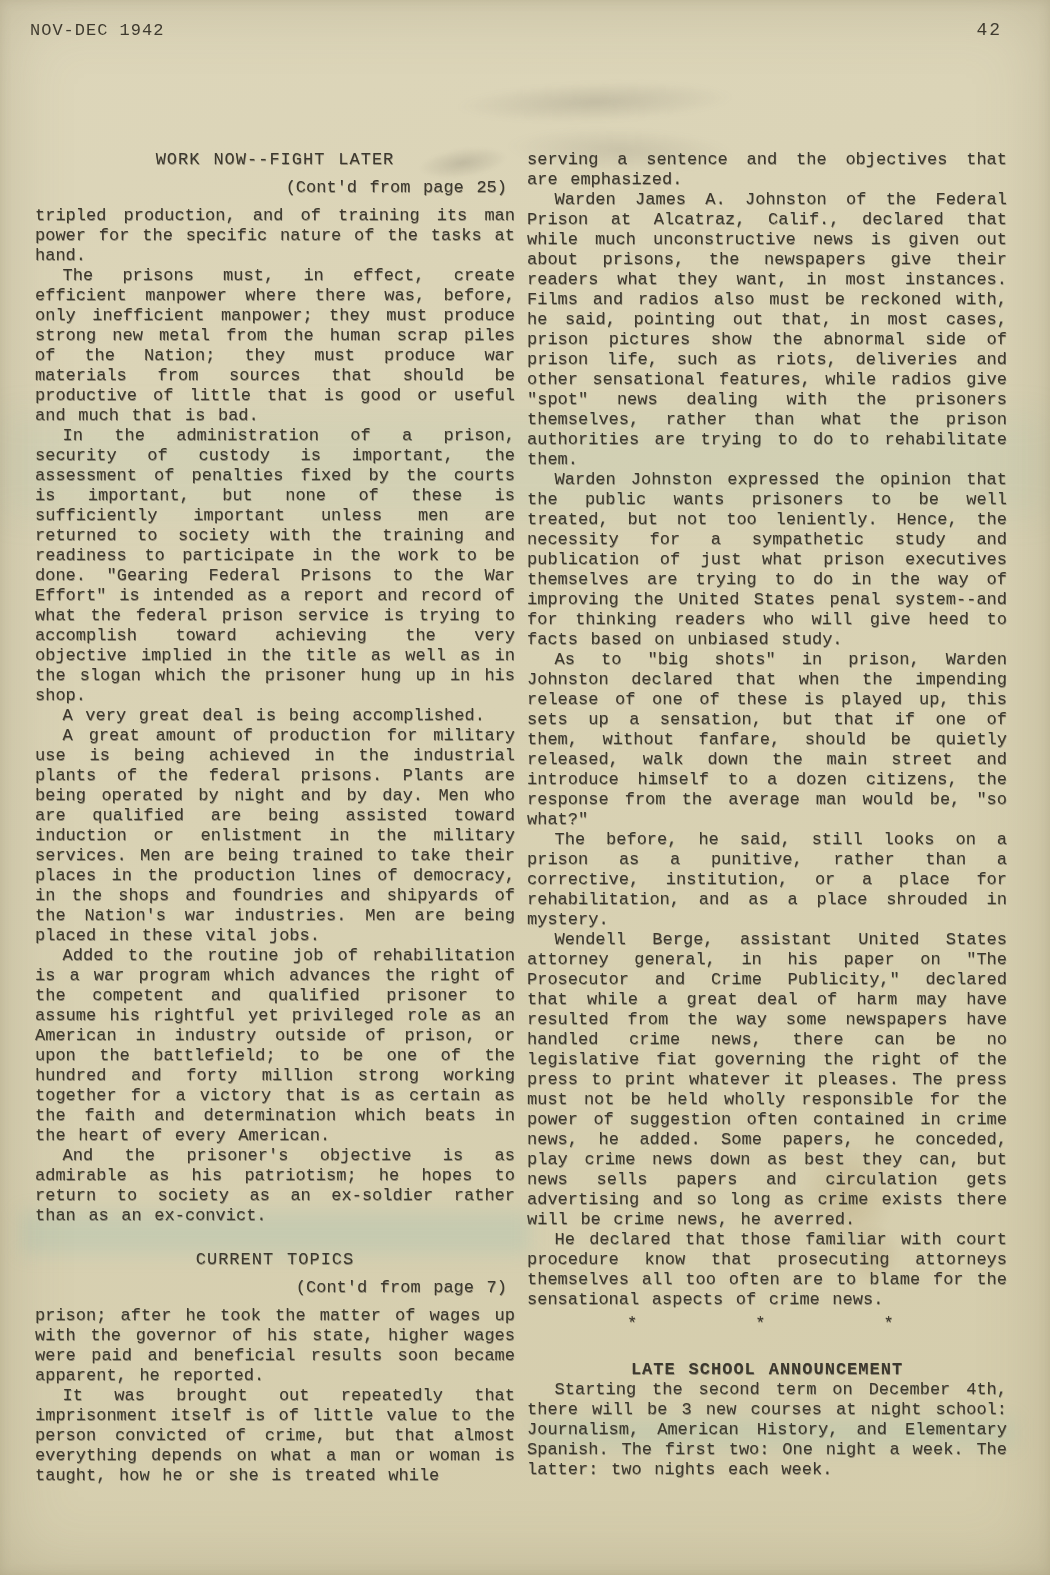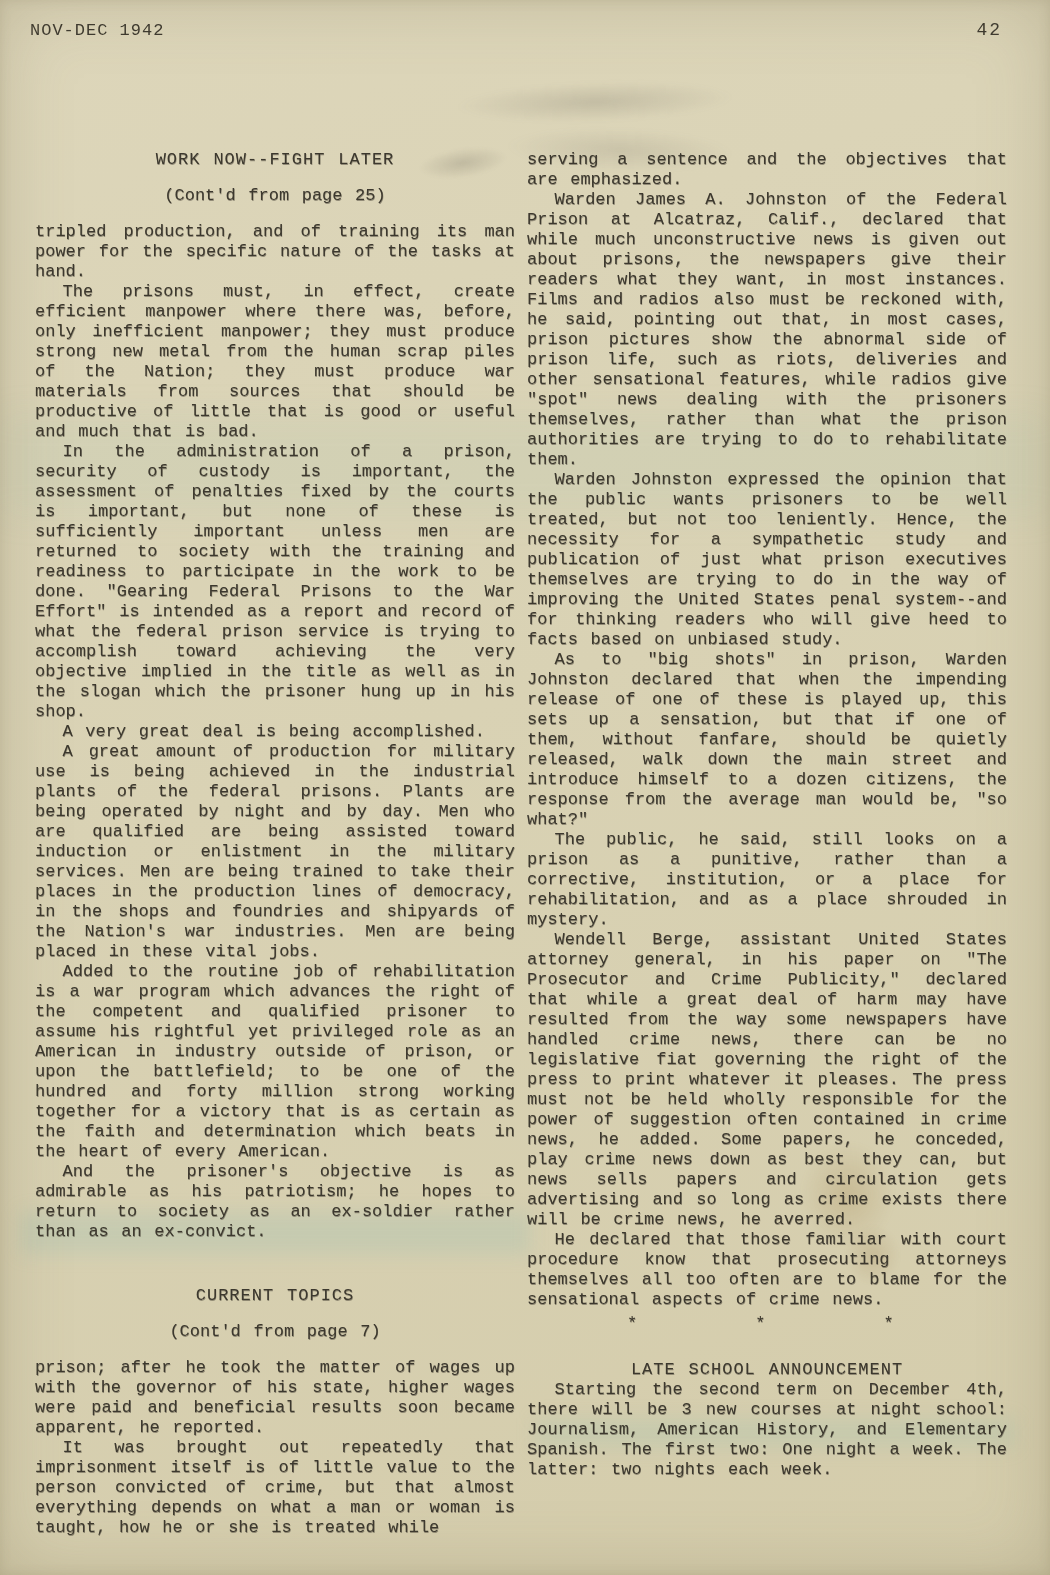--- a/index.html
+++ b/index.html
@@ -108,34 +108,34 @@
   }
   .article-title {
     font-size: 17px;
     font-weight: normal;
     text-align: center;
     letter-spacing: 1px;
     margin: 0;
     word-spacing: 0.1em;
   }
   .article-subtitle {
-    text-align: center;
-    margin: 16px;
+    text-align: right;
+    margin: 8px;
   }
   .para { margin: 0; }
   .para.indent { text-indent: 2.7ch; }
-  .second-article { margin-top: 44px; }
+  .second-article { margin-top: 24px; }
   .asterisk-separator {
     display: flex;
     margin: 4px 0 0 0;
     padding-left: 100px;
     gap: 118px;
     text-align: left;
   }
-  .announcement-title { margin-top: 26px; }
+  .announcement-title { margin-top: 26px; font-weight: bold; }
 </style>
 </head>
 <body>
 
 <div class="page">
 
   <div class="band band-mid"></div>
   <div class="band band-current-topics"></div>
   <div class="band band-announcement"></div>
   <div class="smudge smudge-top-a"></div>
@@ -166,21 +166,21 @@
       <div class="article-subtitle">(Cont'd from page 7)</div>
       <p class="para">prison; after he took the matter of wages up with the governor of his state, higher wages were paid and beneficial results soon became apparent, he reported.</p>
       <p class="para indent">It was brought out repeatedly that imprisonment itself is of little value to the person convicted of crime, but that almost everything depends on what a man or woman is taught, how he or she is treated while</p>
     </div>
 
     <div class="column">
       <p class="para">serving a sentence and the objectives that are emphasized.</p>
       <p class="para indent">Warden James A. Johnston of the Federal Prison at Alcatraz, Calif., declared that while much unconstructive news is given out about prisons, the newspapers give their readers what they want, in most instances. Films and radios also must be reckoned with, he said, pointing out that, in most cases, prison pictures show the abnormal side of prison life, such as riots, deliveries and other sensational features, while radios give "spot" news dealing with the prisoners themselves, rather than what the prison authorities are trying to do to rehabilitate them.</p>
       <p class="para indent">Warden Johnston expressed the opinion that the public wants prisoners to be well treated, but not too leniently. Hence, the necessity for a sympathetic study and publication of just what prison executives themselves are trying to do in the way of improving the United States penal system--and for thinking readers who will give heed to facts based on unbiased study.</p>
       <p class="para indent">As to "big shots" in prison, Warden Johnston declared that when the impending release of one of these is played up, this sets up a sensation, but that if one of them, without fanfare, should be quietly released, walk down the main street and introduce himself to a dozen citizens, the response from the average man would be, "so what?"</p>
-      <p class="para indent">The public, he said, still looks on a prison as a punitive, rather than a corrective, institution, or a place for rehabilitation, and as a place shrouded in mystery.</p>
+      <p class="para indent">The before, he said, still looks on a prison as a punitive, rather than a corrective, institution, or a place for rehabilitation, and as a place shrouded in mystery.</p>
       <p class="para indent">Wendell Berge, assistant United States attorney general, in his paper on "The Prosecutor and Crime Publicity," declared that while a great deal of harm may have resulted from the way some newspapers have handled crime news, there can be no legislative fiat governing the right of the press to print whatever it pleases. The press must not be held wholly responsible for the power of suggestion often contained in crime news, he added. Some papers, he conceded, play crime news down as best they can, but news sells papers and circulation gets advertising and so long as crime exists there will be crime news, he averred.</p>
       <p class="para indent">He declared that those familiar with court procedure know that prosecuting attorneys themselves all too often are to blame for the sensational aspects of crime news.</p>
 
       <div class="asterisk-separator">
         <span>*</span>
         <span>*</span>
         <span>*</span>
       </div>
 
       <h2 class="article-title announcement-title">LATE SCHOOL ANNOUNCEMENT</h2>

